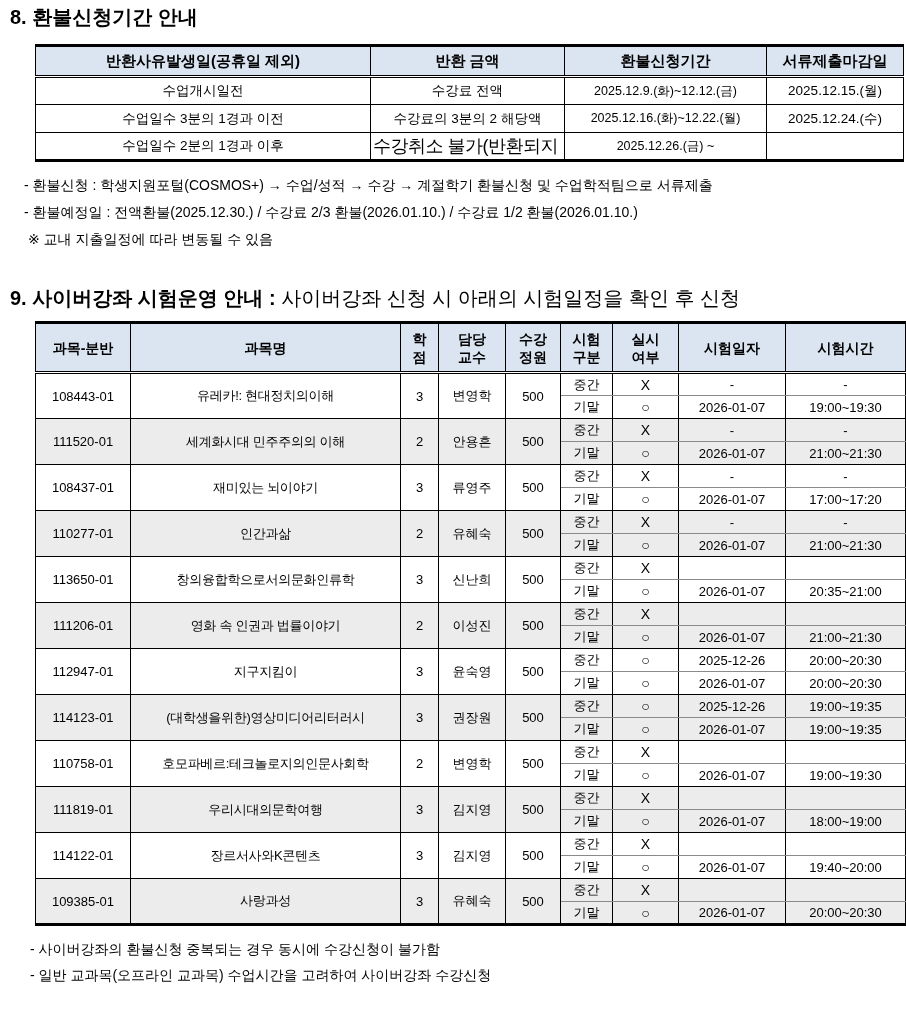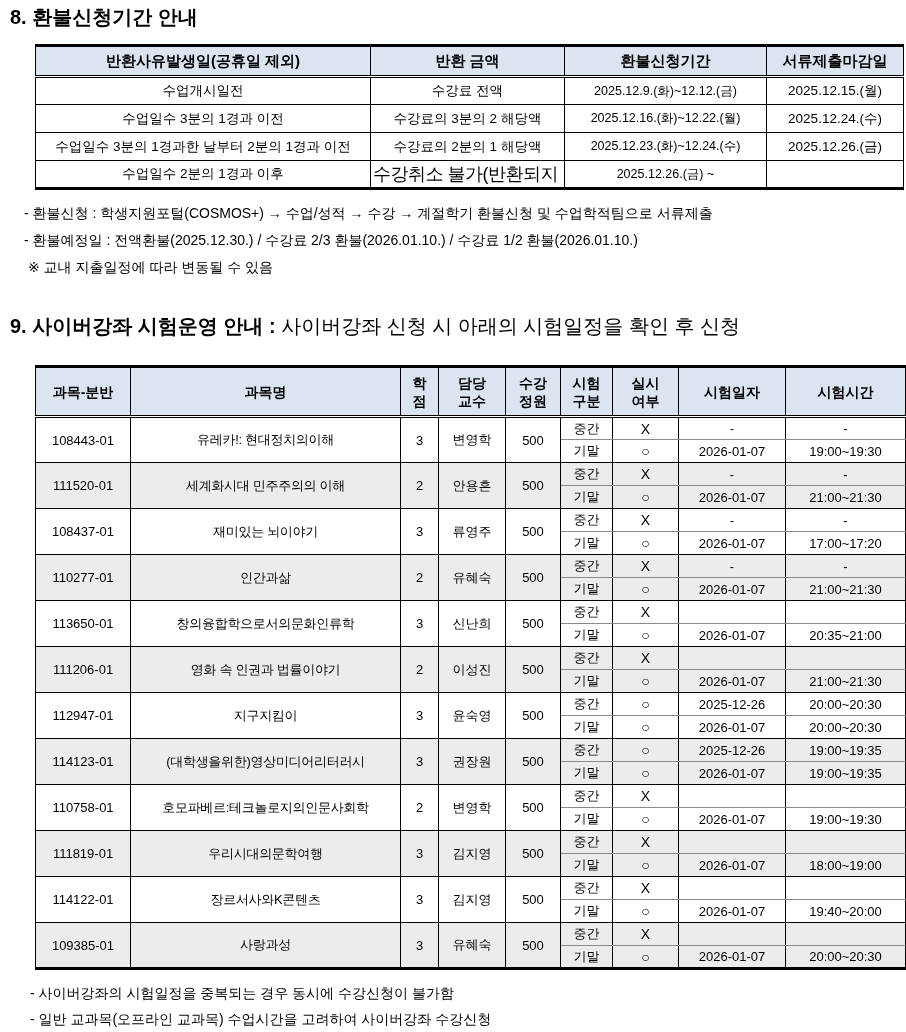--- a/index.html
+++ b/index.html
@@ -42,21 +42,21 @@
   #refund-table tbody td{height:28px;font-size:13.5px;}
   #refund-table tbody td.date-cell{font-size:12.5px;text-align:center;}
   #refund-table tbody td.tight{font-size:18px;letter-spacing:-0.5px;}
 
   .notes{margin:10px 0 0 14px;}
   .note-line{font-size:14px;line-height:27px;white-space:nowrap;}
 
   #sec9-title{margin-top:34px;}
 
   
-  #exam-table{width:870px;margin-top:28px;}
+  #exam-table{width:870px;margin-top:12px;}
   #exam-table thead th{height:50px;font-size:14px;white-space:pre-line;line-height:18px;}
   #exam-table tbody td{height:23px;font-size:13px;}
   #exam-table tbody tr.alt td{background:var(--alt-bg);}
   #exam-table tbody td.name-cell{letter-spacing:-0.3px;}
   #exam-table tbody tr.sub-top td.exam-cell{border-bottom:1px solid #8a8a8a;}
   #exam-table tbody tr.sub-bot td{border-top:none;}
   #exam-table td.run-cell{font-size:14px;}
 
   .bottom-notes{margin:10px 0 0 14px;}
   .bottom-notes .bn-title{font-size:14.5px;font-weight:bold;line-height:25px;}
@@ -89,26 +89,20 @@
           <td>수업개시일전</td>
           <td>수강료 전액</td>
           <td class="date-cell">2025.12.9.(화)~12.12.(금)</td>
           <td>2025.12.15.(월)</td>
         </tr>
         <tr>
           <td>수업일수 3분의 1경과 이전</td>
           <td>수강료의 3분의 2 해당액</td>
           <td class="date-cell">2025.12.16.(화)~12.22.(월)</td>
           <td>2025.12.24.(수)</td>
-        </tr>
-        <tr>
-          <td>수업일수 3분의 1경과한 날부터 2분의 1경과 이전</td>
-          <td>수강료의 2분의 1 해당액</td>
-          <td class="date-cell">2025.12.23.(화)~12.24.(수)</td>
-          <td>2025.12.26.(금)</td>
         </tr>
         <tr>
           <td>수업일수 2분의 1경과 이후</td>
           <td class="tight">수강취소 불가(반환되지 않음)</td>
           <td class="date-cell">2025.12.26.(금) ~</td>
           <td></td>
         </tr>
       </tbody>
   </table>
 
@@ -355,17 +349,17 @@
         <tr class="sub-bot alt">
           <td>기말</td>
           <td class="run-cell">○</td>
           <td>2026-01-07</td>
           <td>20:00~20:30</td>
         </tr>
       </tbody>
   </table>
 
   <div class="bottom-notes">
-    <div class="note-line" style="padding-left:6px">- 사이버강좌의 시험일정을 중복되는 경우 동시에 수강신청이 불가함</div>
+    <div class="note-line" style="padding-left:6px">- 사이버강좌의 환불신청 중복되는 경우 동시에 수강신청이 불가함</div>
     <div class="note-line" style="padding-left:6px">- 일반 교과목(오프라인 교과목) 수업시간을 고려하여 사이버강좌 수강신청</div>
   </div>
 
 </div>
 
 </body></html>

